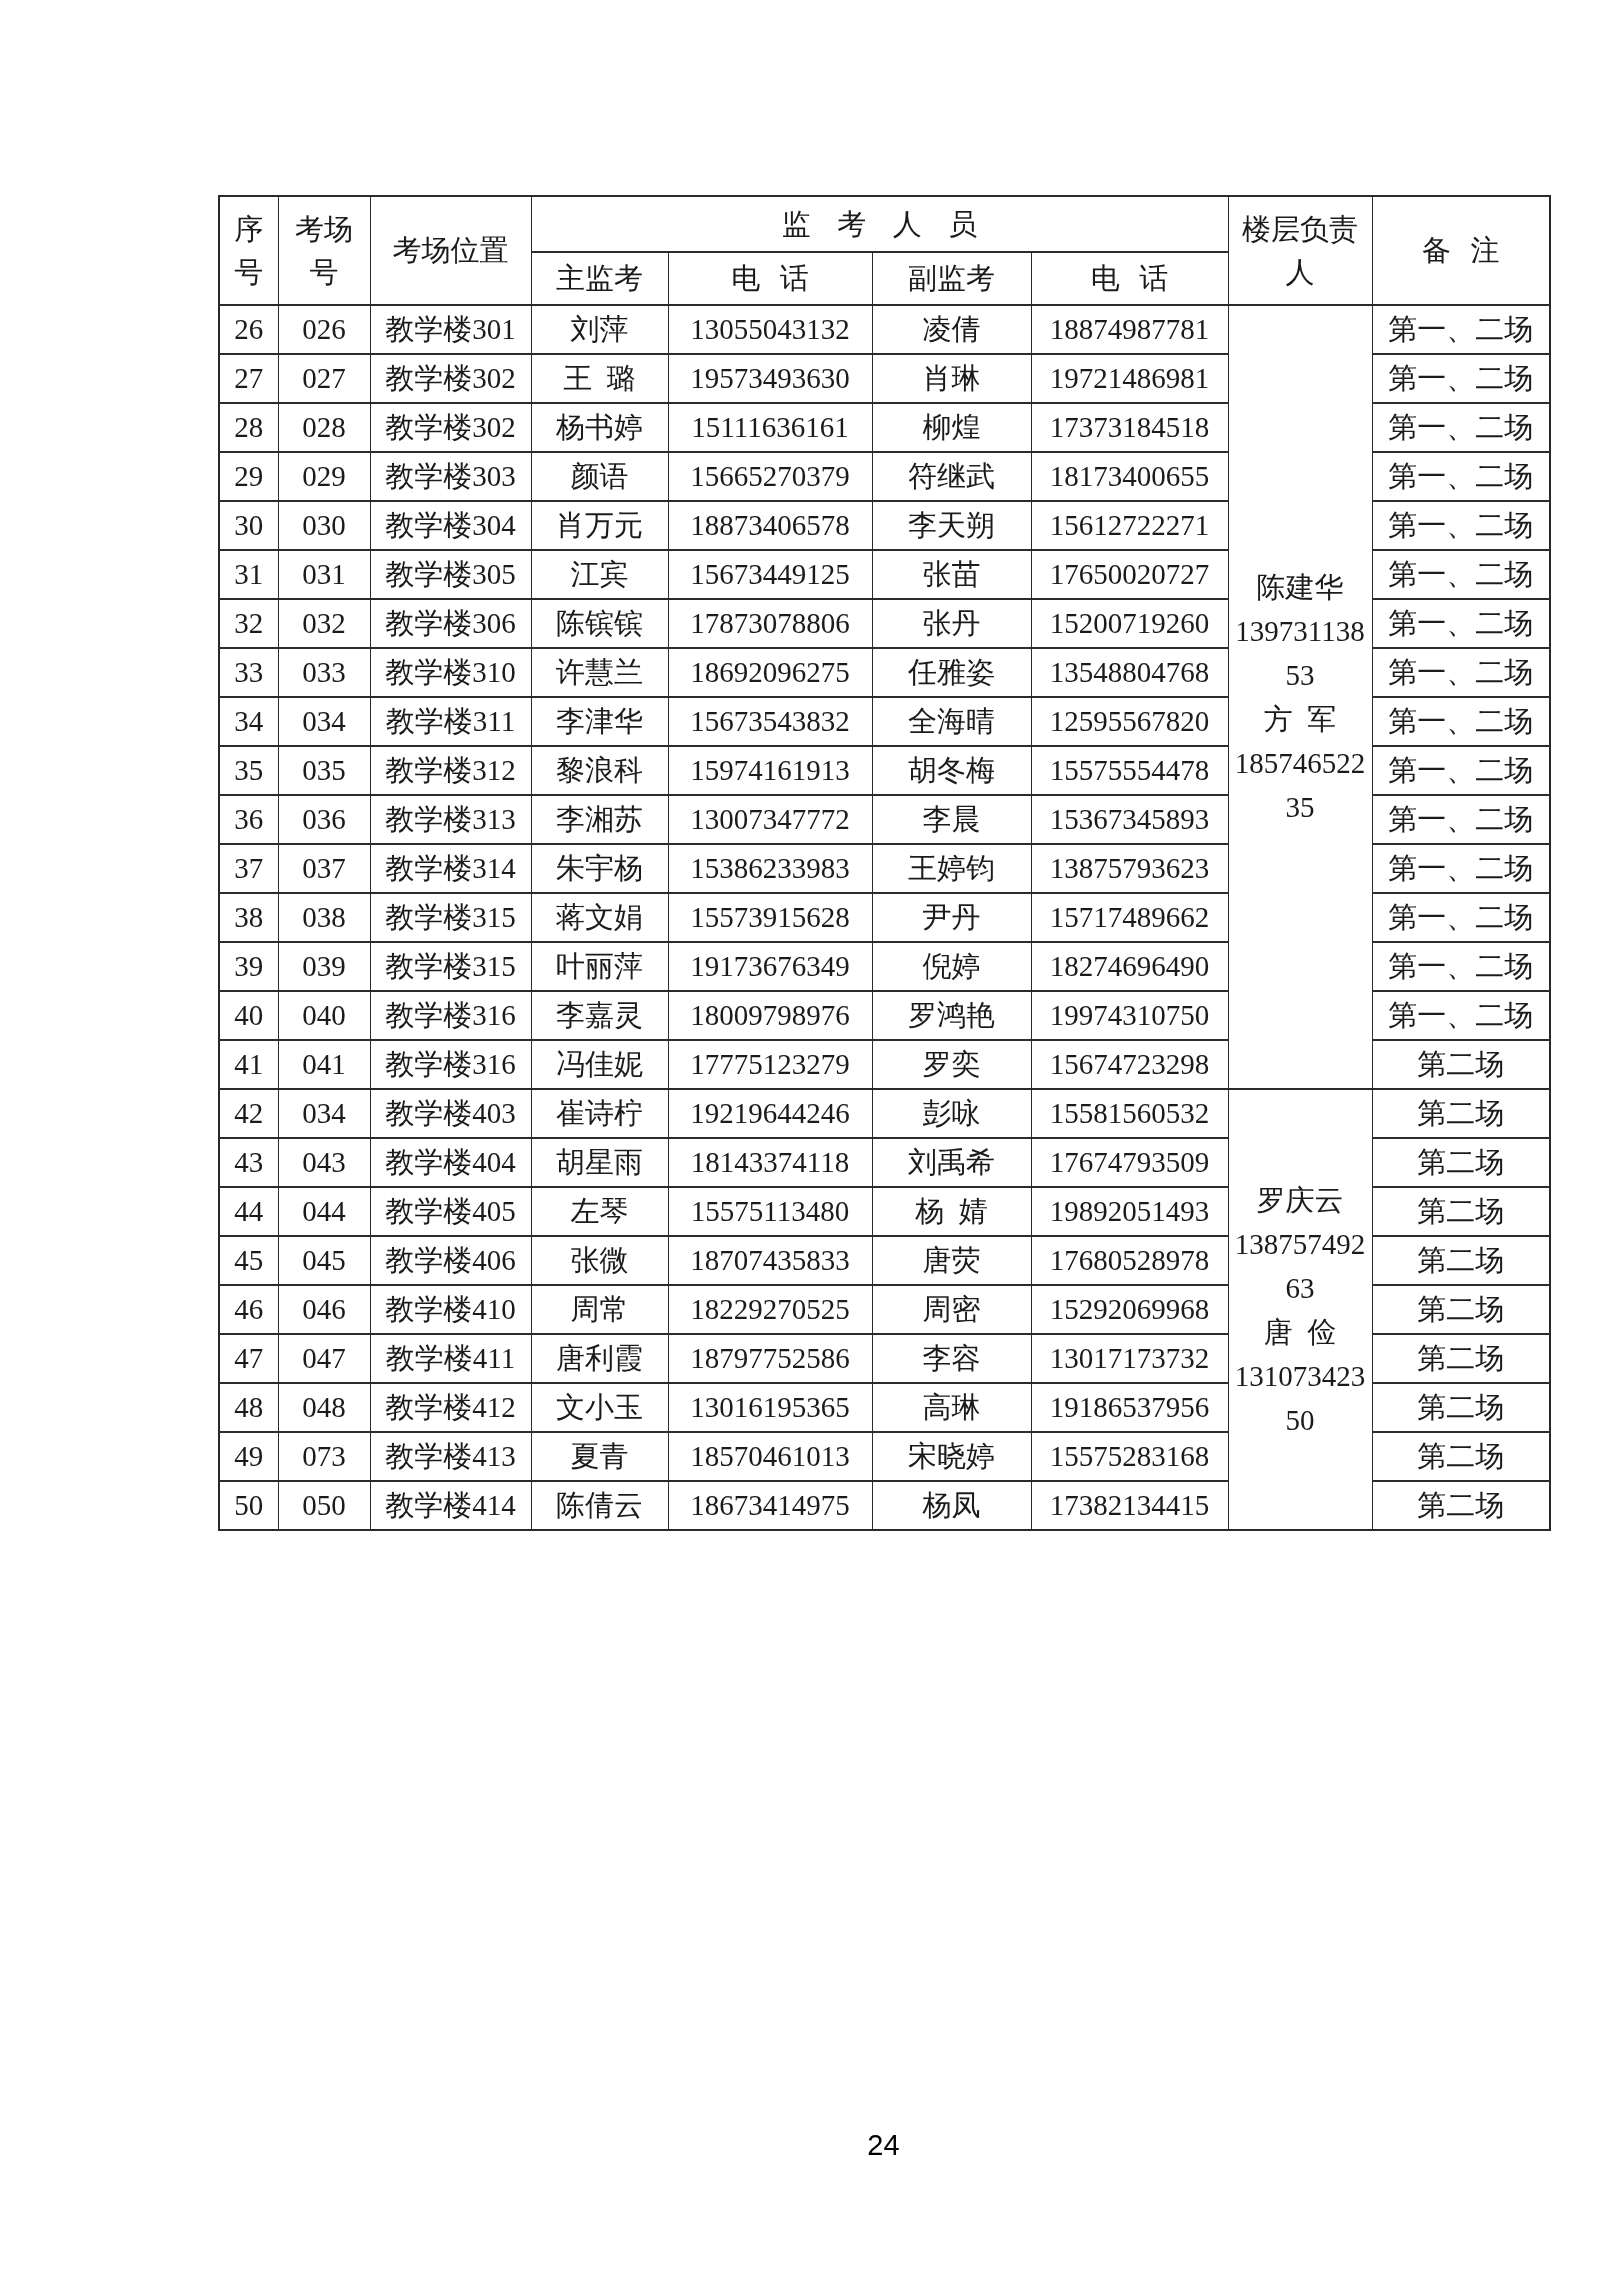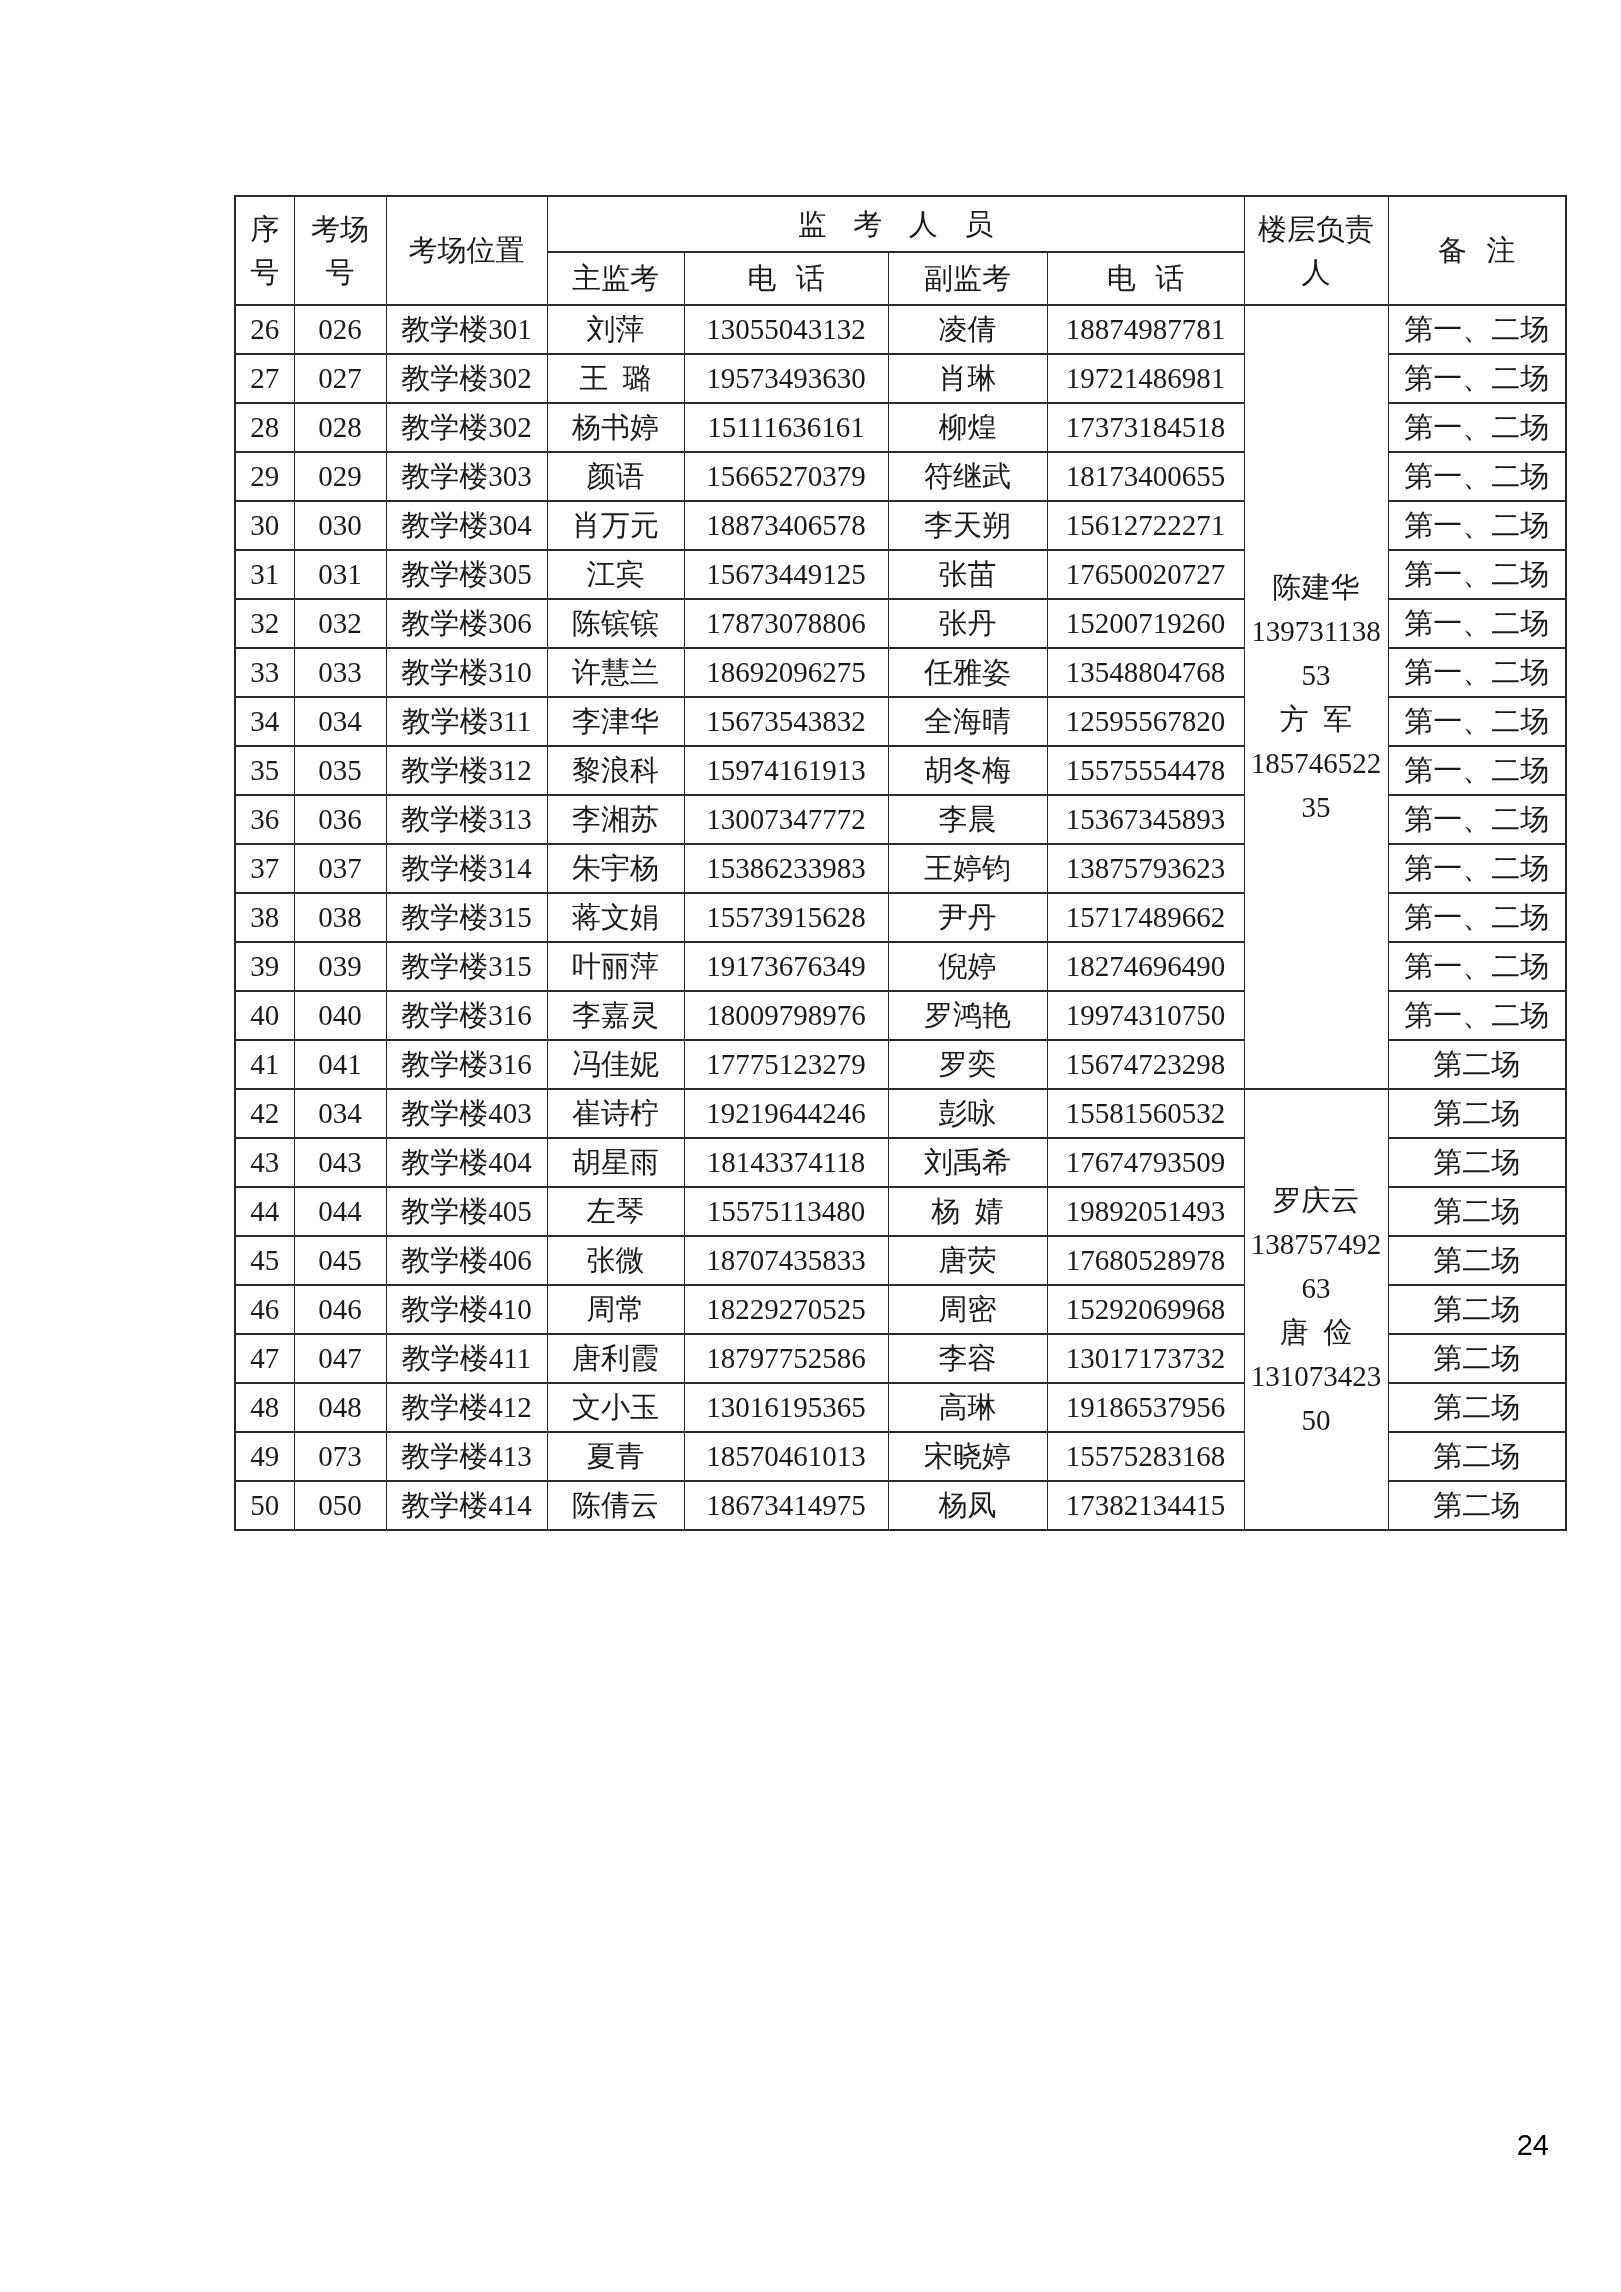--- a/index.html
+++ b/index.html
@@ -11,21 +11,21 @@
     position: relative;
     width: 1621px;
     height: 2293px;
     background: #ffffff;
     font-family: "Liberation Serif", "DejaVu Serif", serif;
     color: #1b1b1b;
     overflow: hidden;
   }
   table.roster {
     position: absolute;
-    left: 234px;
+    left: 218px;
     top: 195px;
     width: 1331px;
     border-collapse: collapse;
     table-layout: fixed;
     border: 2.9px solid #282828;
   }
   table.roster th,
   table.roster td {
     border-top: 2px solid #2b2b2b;
     border-bottom: 2px solid #2b2b2b;
@@ -56,21 +56,21 @@
   td.mgr-cell { padding: 0 2px; }
   .mgr-line {
     line-height: 44px;
     white-space: nowrap;
   }
   .page-number {
     position: absolute;
     left: 218px;
     top: 2129px;
     width: 1331px;
-    text-align: right;
+    text-align: center;
     font-family: "Liberation Sans", sans-serif;
     font-size: 29px;
     color: #000000;
   }
 </style>
 </head>
 <body>
 
 <div class="page">
 

